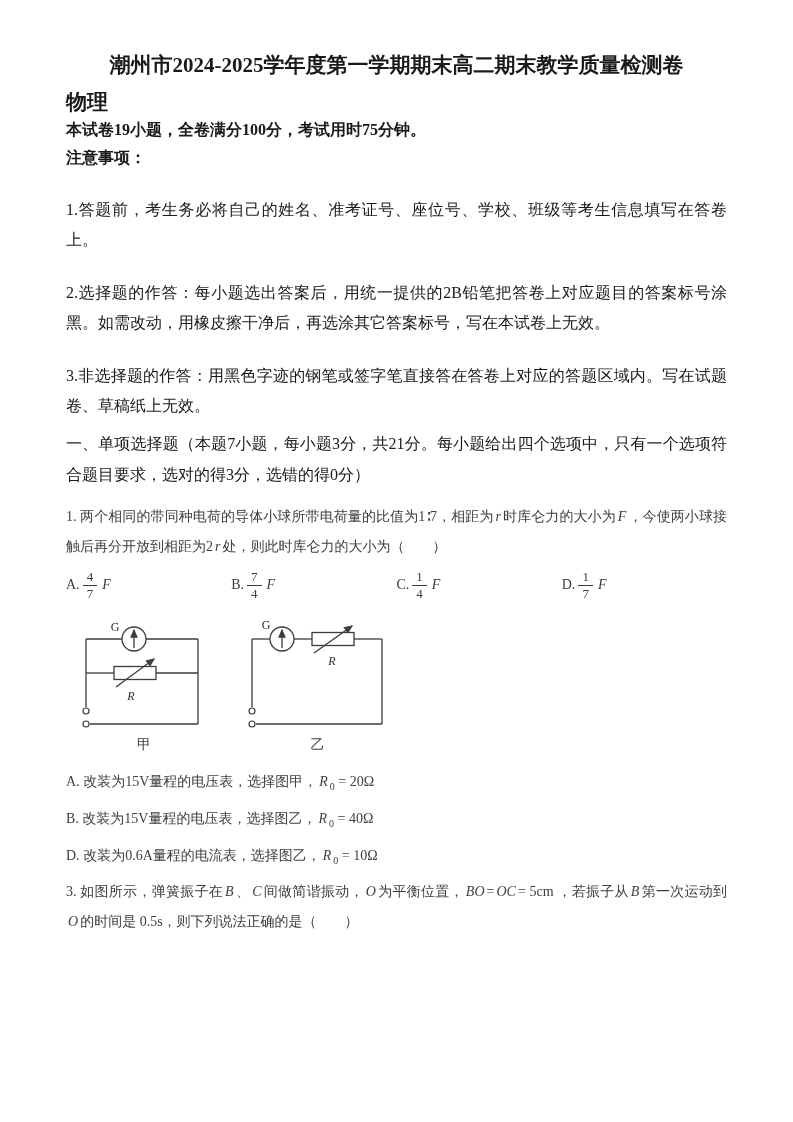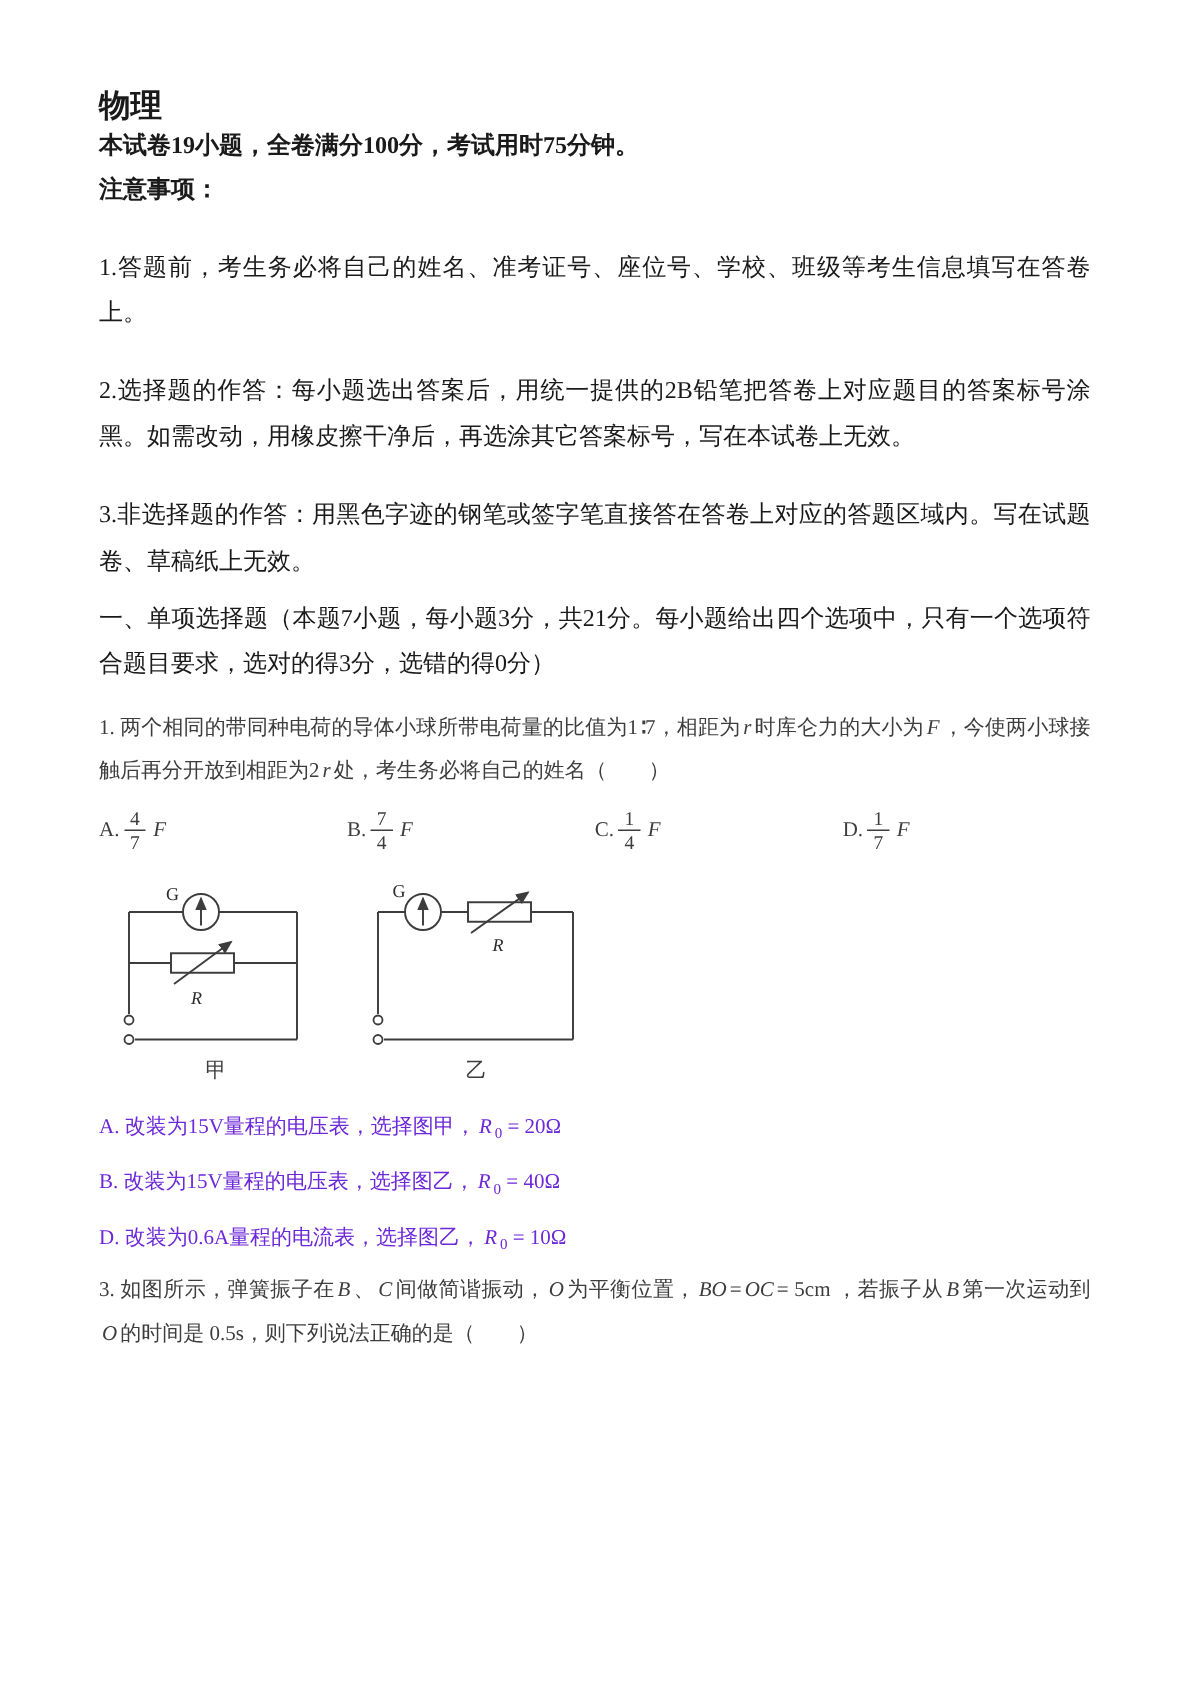--- a/index.html
+++ b/index.html
@@ -38,46 +38,47 @@
     display:flex; font-size:14px; color:#3d3d3d; margin-top:8px;
   }
   .options-row .opt {
     width:25%; display:inline-flex; align-items:center;
   }
   .frac {
     display:inline-flex; flex-direction:column; align-items:center;
     line-height:1.2; font-size:13px; margin:0 3px; vertical-align:middle;
   }
   .frac .num { border-bottom:1px solid #3d3d3d; padding:0 4px; }
-  .opt-line { font-size:14px; color:#6d28d9; margin-top:19px; }
+  .opt-line { font-size:14px; color:#404040; margin-top:19px; }
   .figure-row { display:flex; gap:26px; margin:16px 0 2px 8px; }
   .circuit { display:flex; flex-direction:column; align-items:center; }
   .caption { text-align:center; font-size:14px; color:#3d3d3d; margin-top:1px; }
   .wire { stroke:#3d3d3d; stroke-width:1.3; fill:none; }
   .term { stroke:#3d3d3d; stroke-width:1.2; fill:#ffffff; }
   svg text { font-size:12px; fill:#2b2b2b; font-family:"Liberation Serif",serif; }
   svg text.it { font-style:italic; }
 </style>
 </head>
 <body>
 
 <div class="page">
 
+  <div class="title">潮州市2024-2025学年度第一学期期末高二期末教学质量检测卷</div>
   <div class="subtitle">物理</div>
 
   <div class="bold-line">本试卷19小题，全卷满分100分，考试用时75分钟。</div>
   <div class="bold-line">注意事项：</div>
   <div class="notice">1.答题前，考生务必将自己的姓名、准考证号、座位号、学校、班级等考生信息填写在答卷上。</div>
   <div class="notice">2.选择题的作答：每小题选出答案后，用统一提供的2B铅笔把答卷上对应题目的答案标号涂黑。如需改动，用橡皮擦干净后，再选涂其它答案标号，写在本试卷上无效。</div>
   <div class="notice">3.非选择题的作答：用黑色字迹的钢笔或签字笔直接答在答卷上对应的答题区域内。写在试题卷、草稿纸上无效。</div>
 
   <div class="section-header">一、单项选择题（本题7小题，每小题3分，共21分。每小题给出四个选项中，只有一个选项符合题目要求，选对的得3分，选错的得0分）</div>
 
   <p class="question">
-    <span>1. 两个相同的带同种电荷的导体小球所带电荷量的比值为1∶7，相距为</span><i class="mvar">r</i><span>时库仑力的大小为</span><i class="mvar">F</i><span>，今使两小球接触后再分开放到相距为2</span><i class="mvar">r</i><span>处，考生务必将自己的姓名（　　）</span>
+    <span>1. 两个相同的带同种电荷的导体小球所带电荷量的比值为1∶7，相距为</span><i class="mvar">r</i><span>时库仑力的大小为</span><i class="mvar">F</i><span>，今使两小球接触后再分开放到相距为2</span><i class="mvar">r</i><span>处，则此时库仑力的大小为（　　）</span>
   </p>
 
   <div class="options-row">
     <span class="opt">
       <span>A.</span>
       <span class="frac">
           <span class="num">4</span>
           <span class="den">7</span>
         </span>
       <i class="mvar">F</i>

